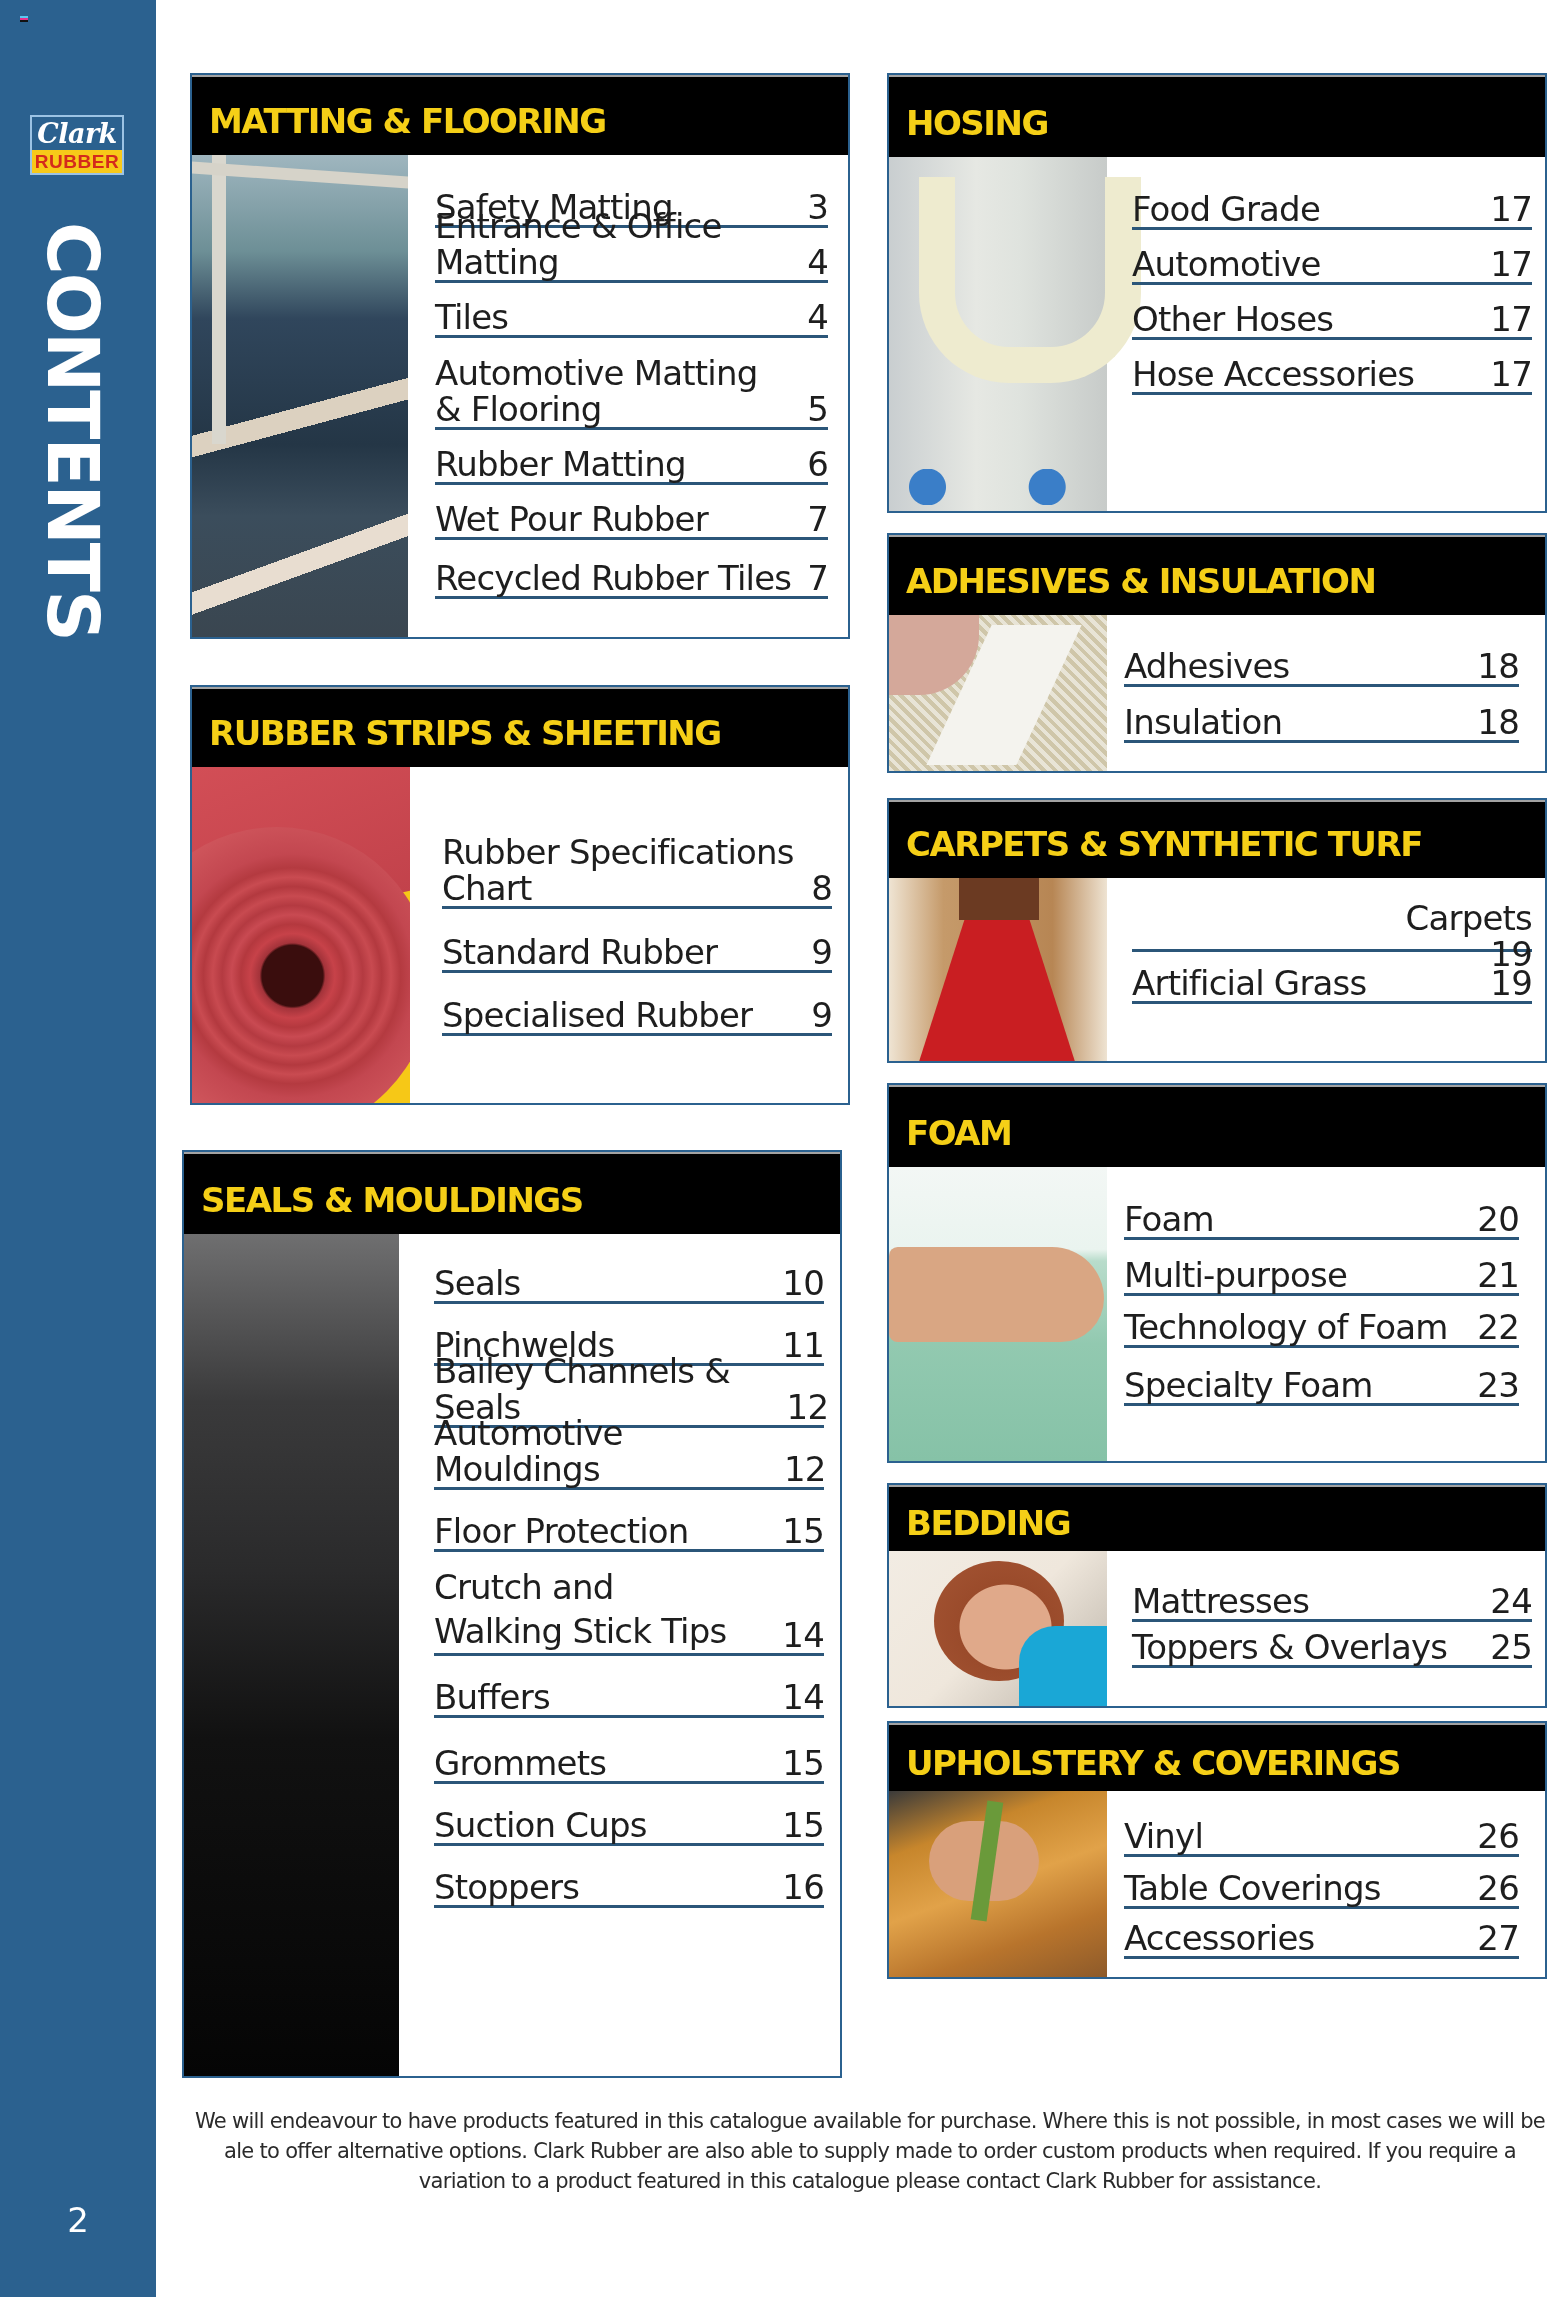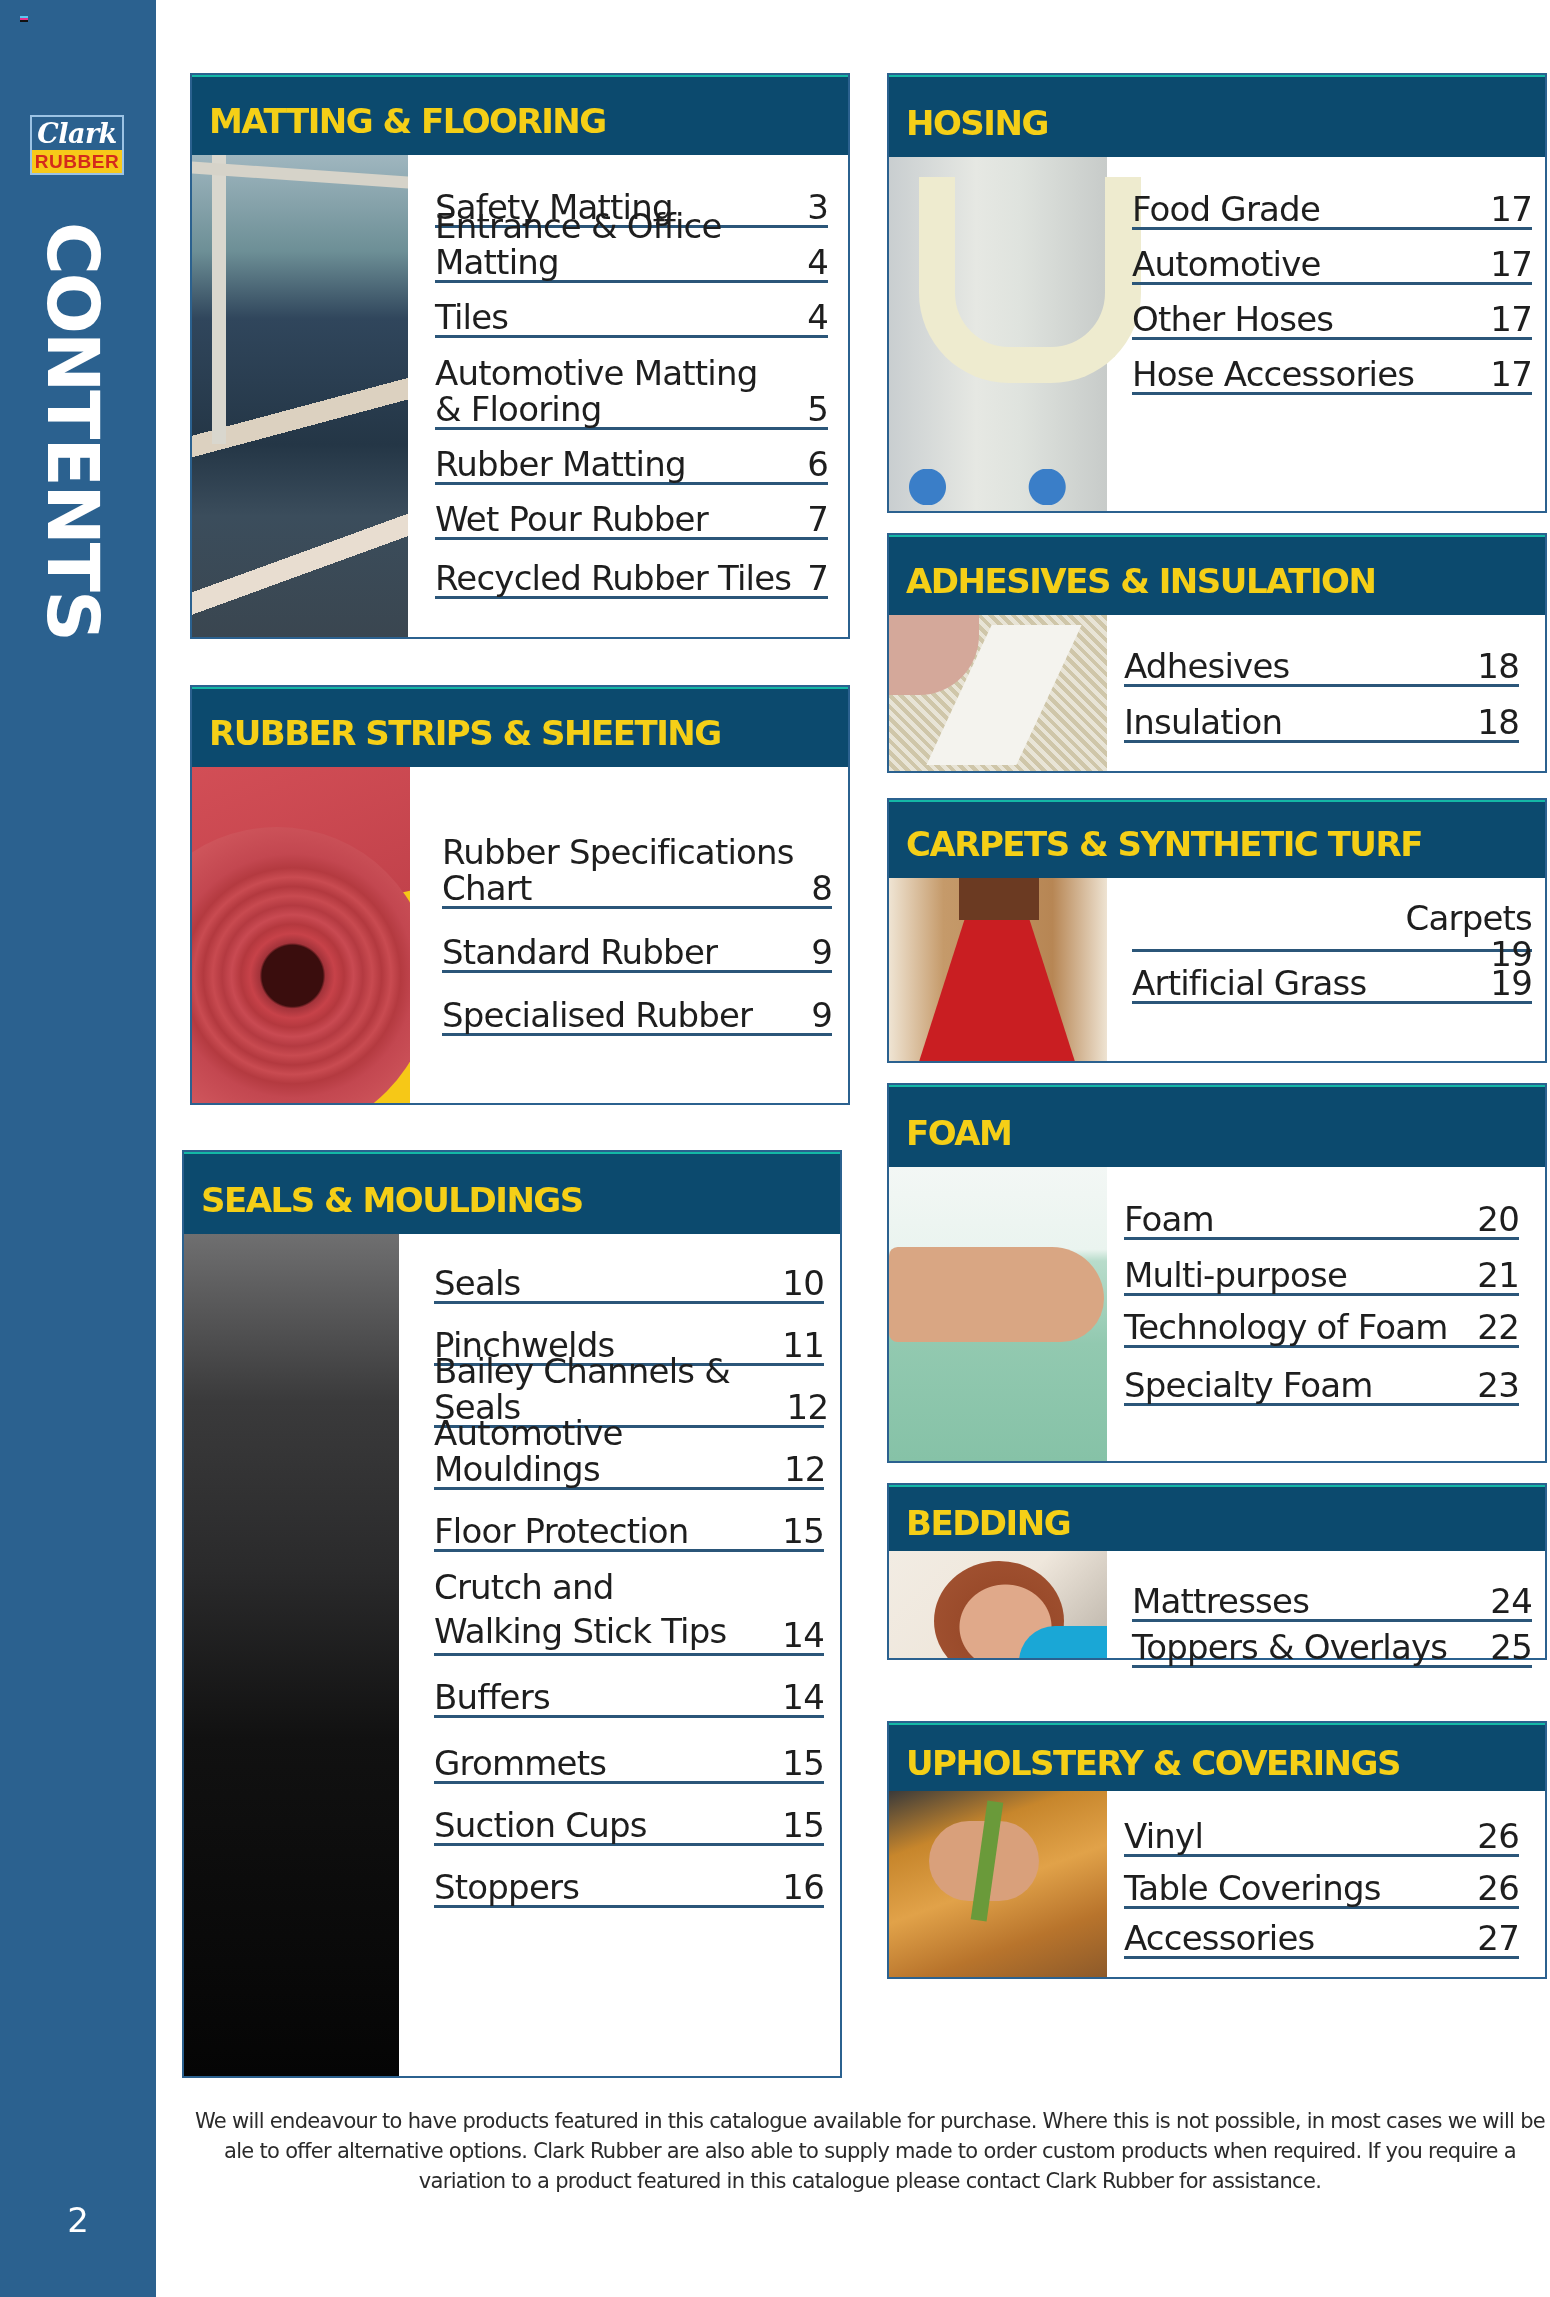--- a/index.html
+++ b/index.html
@@ -9,21 +9,21 @@
   .sidebar { position: absolute; left: 0; top: 0; width: 156px; height: 2297px; background: #2b618f; }
   .print-mark { position: absolute; left: 20px; top: 16px; width: 8px; height: 6px; }
   .print-mark span { display: block; height: 2px; }
   .logo { position: absolute; left: 30px; top: 115px; width: 94px; height: 60px; border: 2px solid #9cc3e4; background: #2b618f; }
   .logo-top { height: 33px; color: #ffffff; font-family: "DejaVu Serif", serif; font-style: italic; font-weight: bold; font-size: 27px; line-height: 33px; text-align: center; letter-spacing: -0.5px; }
   .logo-bottom { height: 23px; background: #f7c919; color: #d42a1c; font-family: "Liberation Sans", sans-serif; font-weight: bold; font-size: 19px; line-height: 23px; text-align: center; letter-spacing: 0.5px; }
   .contents-title { position: absolute; left: 103px; top: 222px; transform-origin: 0 0; transform: rotate(90deg); white-space: nowrap; color: #ffffff; font-family: "DejaVu Sans", sans-serif; font-weight: bold; font-size: 72px; line-height: 60px; letter-spacing: -2px; }
   .page-number { position: absolute; left: 0; width: 156px; top: 2200px; text-align: center; color: #ffffff; font-family: "DejaVu Sans", sans-serif; font-size: 34px; line-height: 40px; }
 
   .box { position: absolute; border: 2px solid #2b618f; background: #ffffff; }
-  .box-header { position: absolute; left: 0; top: 0; right: 0; background: #0c4a6e; border-top: 2px solid #14b8a6; }
+  .box-header { position: absolute; left: 0; top: 0; right: 0; background: #000000; border-top: 2px solid #a3a3a3; }
   .box-title { position: absolute; left: 17px; bottom: 14px; color: #f5cf17; font-family: "DejaVu Sans", sans-serif; font-weight: bold; font-size: 34px; line-height: 40px; letter-spacing: -1.5px; white-space: nowrap; }
   .box-image { position: absolute; left: 0; bottom: 0; width: 218px; }
   .box-list { position: absolute; list-style: none; }
   .toc-item { position: relative; display: flex; align-items: flex-end; justify-content: space-between; border-bottom: 3px solid #2b5679; font-family: "DejaVu Sans", sans-serif; font-size: 34px; line-height: 36px; color: #1e1e1e; letter-spacing: -0.8px; }
   .toc-label { white-space: pre-line; }
   .toc-page { text-align: right; min-width: 36px; }
 
   
   .img-matting { background:
       linear-gradient(165deg, transparent 52%, #dcd1c0 52%, #dcd1c0 56%, transparent 56%),
@@ -263,21 +263,21 @@
         <span class="toc-label">Technology of Foam</span>
         <span class="toc-page">22</span>
       </li>
     <li class="toc-item" style="height:52px;">
         <span class="toc-label">Specialty Foam</span>
         <span class="toc-page">23</span>
       </li>
   </ul>
 </div>
 
-<div class="box" style="left:887px; top:1483px; width:660px; height:177px;">
+<div class="box" style="left:887px; top:1483px; width:660px; height:225px;">
   <div class="box-header" style="height:66px;">
     <div class="box-title" style="bottom:8px;">BEDDING</div>
   </div>
   <div class="box-image img-bedding" style="top:66px; width:218px; overflow:hidden;"></div>
   <ul class="box-list" style="left:243px; top:85px; width:400px;">
     <li class="toc-item" style="height:52px; margin-bottom:4px;">
         <span class="toc-label">Mattresses</span>
         <span class="toc-page">24</span>
       </li>
     <li class="toc-item" style="height:42px;">

